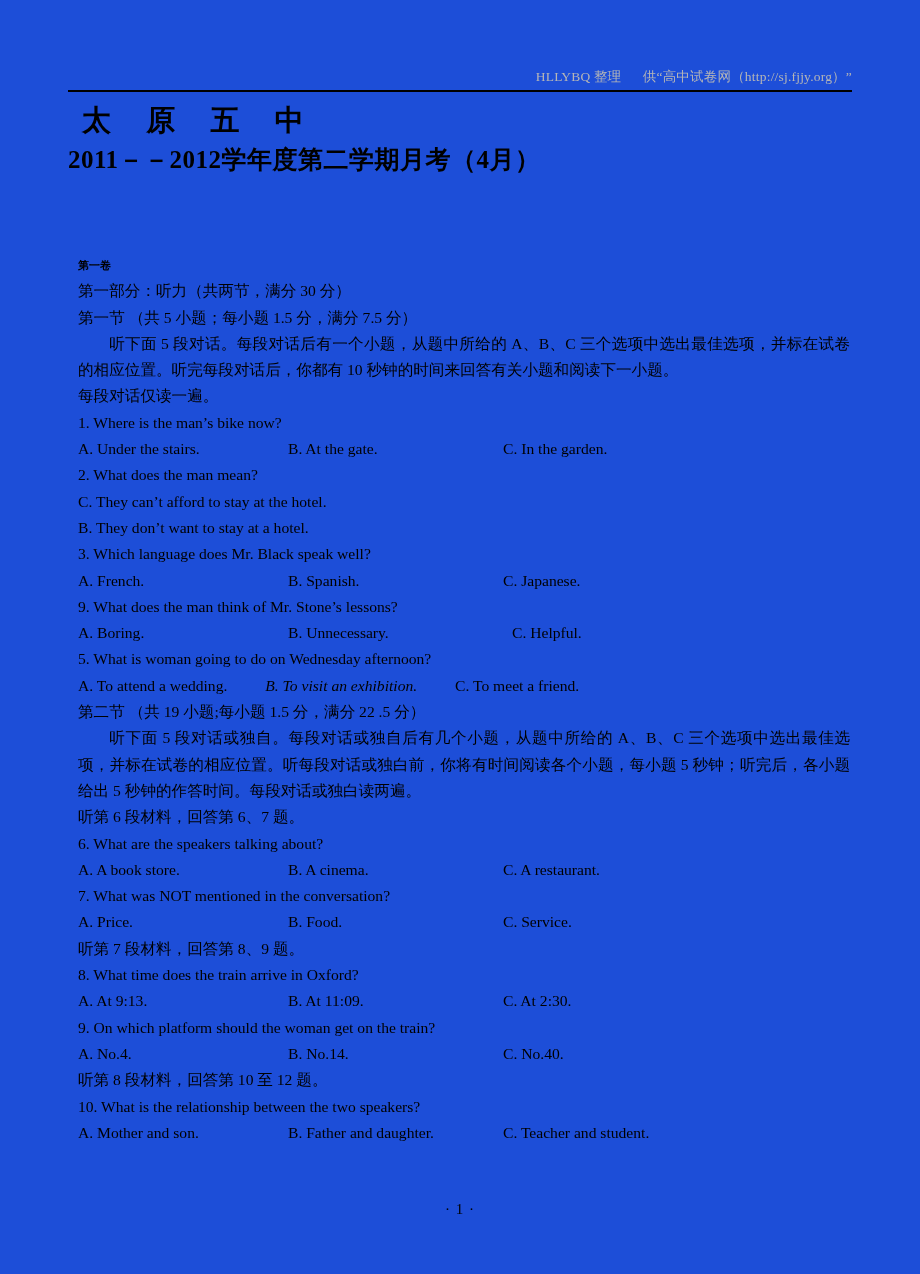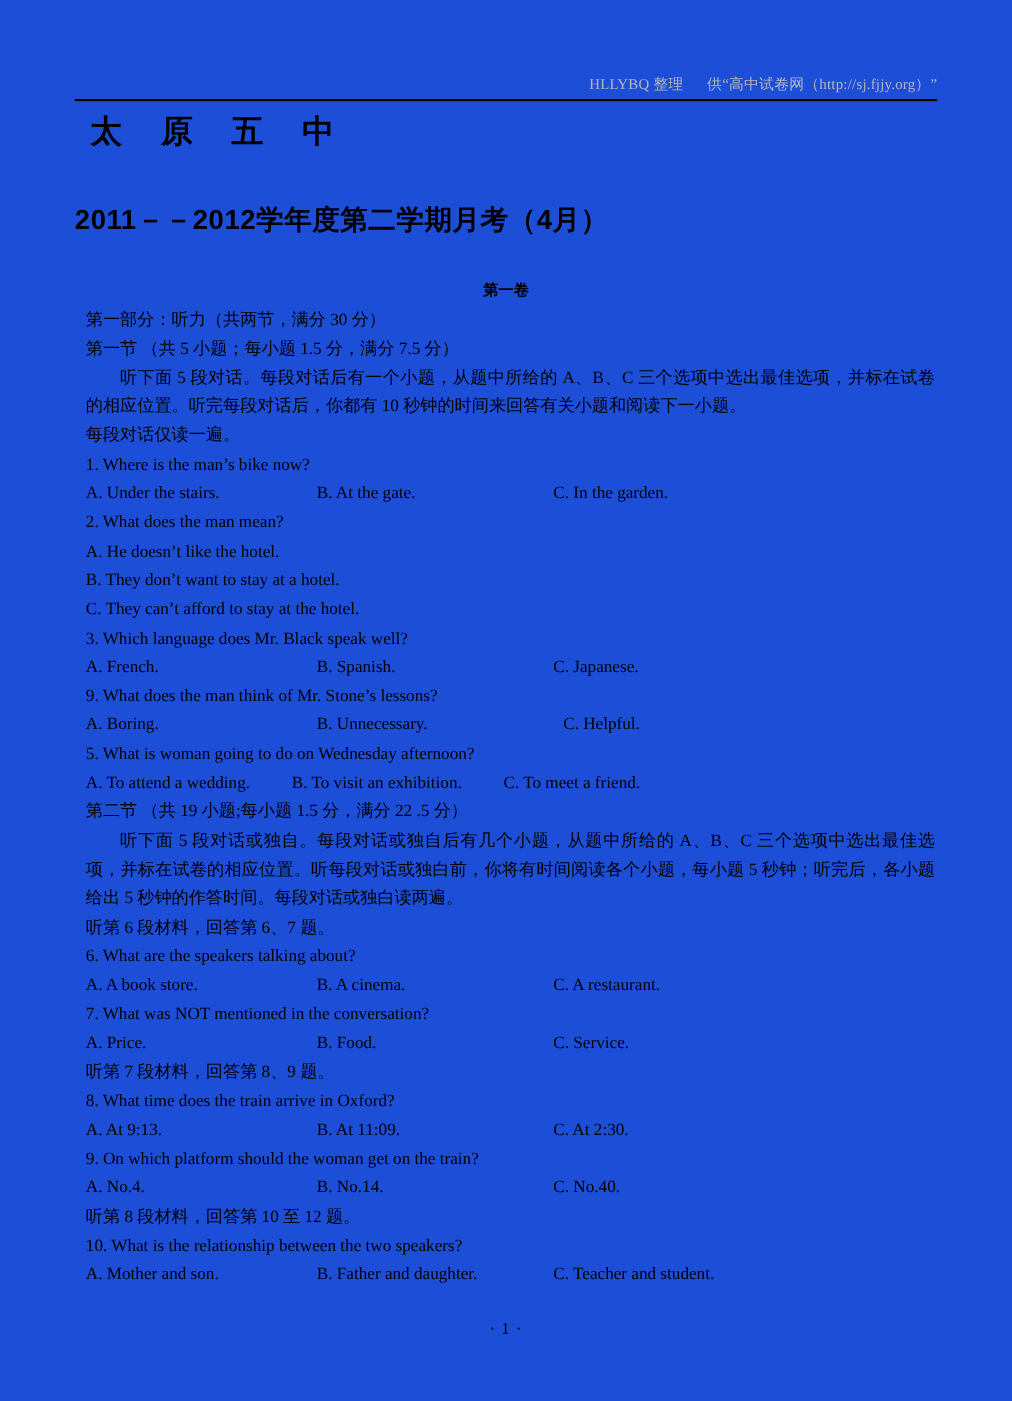--- a/index.html
+++ b/index.html
@@ -58,45 +58,43 @@
     letter-spacing: 14px;
     line-height: 40px;
     padding-left: 14px;
     font-family: "Liberation Serif", "DejaVu Serif", serif;
   }
   .title-sub {
     font-size: 25px;
     font-weight: bold;
     line-height: 40px;
     letter-spacing: 0.5px;
-    font-family: Liberation Sans, sans-serif;
-    margin-top: 40px;
+    font-family: Liberation Serif, serif;
   }
   .title-third {
     font-size: 26px;
     font-weight: bold;
     letter-spacing: 16px;
     line-height: 38px;
     padding-left: 16px;
     font-family: "Liberation Serif", "DejaVu Serif", serif;
   }
 
   
   .body-area {
     position: absolute;
     top: 252px;
     left: 78px;
     width: 774px;
     font-size: 15.6px;
     line-height: 26.3px;
   }
   .center-head {
-    text-align: center;
-    font-weight: bold;
-    font-size: 14px;
+    font-weight: bold;
+    font-size: 11px;
     line-height: 26.3px;
     padding-right: 10px;
   }
   .line {
     white-space: nowrap;
     line-height: 26.3px;
   }
   .para {
     text-indent: 2em;
     text-align: justify;
@@ -110,21 +108,21 @@
     height: 26.3px;
     line-height: 26.3px;
     white-space: nowrap;
   }
   .opts .oa { position: absolute; left: 0px; top: 0; }
   .opts .ob { position: absolute; left: 210px; top: 0; }
   .opts .oc { position: absolute; left: 425px; top: 0; }
 
   
   .opts-tab .oa { position: static; display: inline; }
-  .opts-tab .ob { position: static; display: inline; margin-left: 34px; }
+  .opts-tab .ob { position: static; display: inline; margin-left: 34px; font-style: italic; }
   .opts-tab .oc { position: static; display: inline; margin-left: 34px; }
 
   .opts-v2 .oc { left: 434px; }
 
   
   .footer {
     position: absolute;
     bottom: 56px;
     left: 68px;
     width: 784px;
@@ -160,23 +158,22 @@
     <div class="line">每段对话仅读一遍。</div>
 
     <div class="line">1. Where is the man’s bike now?</div>
     <div class="opts">
       <span class="oa">A. Under the stairs.</span>
       <span class="ob">B. At the gate.</span>
       <span class="oc">C. In the garden.</span>
     </div>
 
     <div class="line">2. What does the man mean?</div>
-    <div class="line">A. He doesn’t like the hotel.</div>
+    <div class="line">C. They can’t afford to stay at the hotel.</div>
     <div class="line">B. They don’t want to stay at a hotel.</div>
-    <div class="line">C. They can’t afford to stay at the hotel.</div>
 
     <div class="line">3. Which language does Mr. Black speak well?</div>
     <div class="opts">
       <span class="oa">A. French.</span>
       <span class="ob">B. Spanish.</span>
       <span class="oc">C. Japanese.</span>
     </div>
 
     <div class="line">9. What does the man think of Mr. Stone’s lessons?</div>
     <div class="opts opts-v2">

